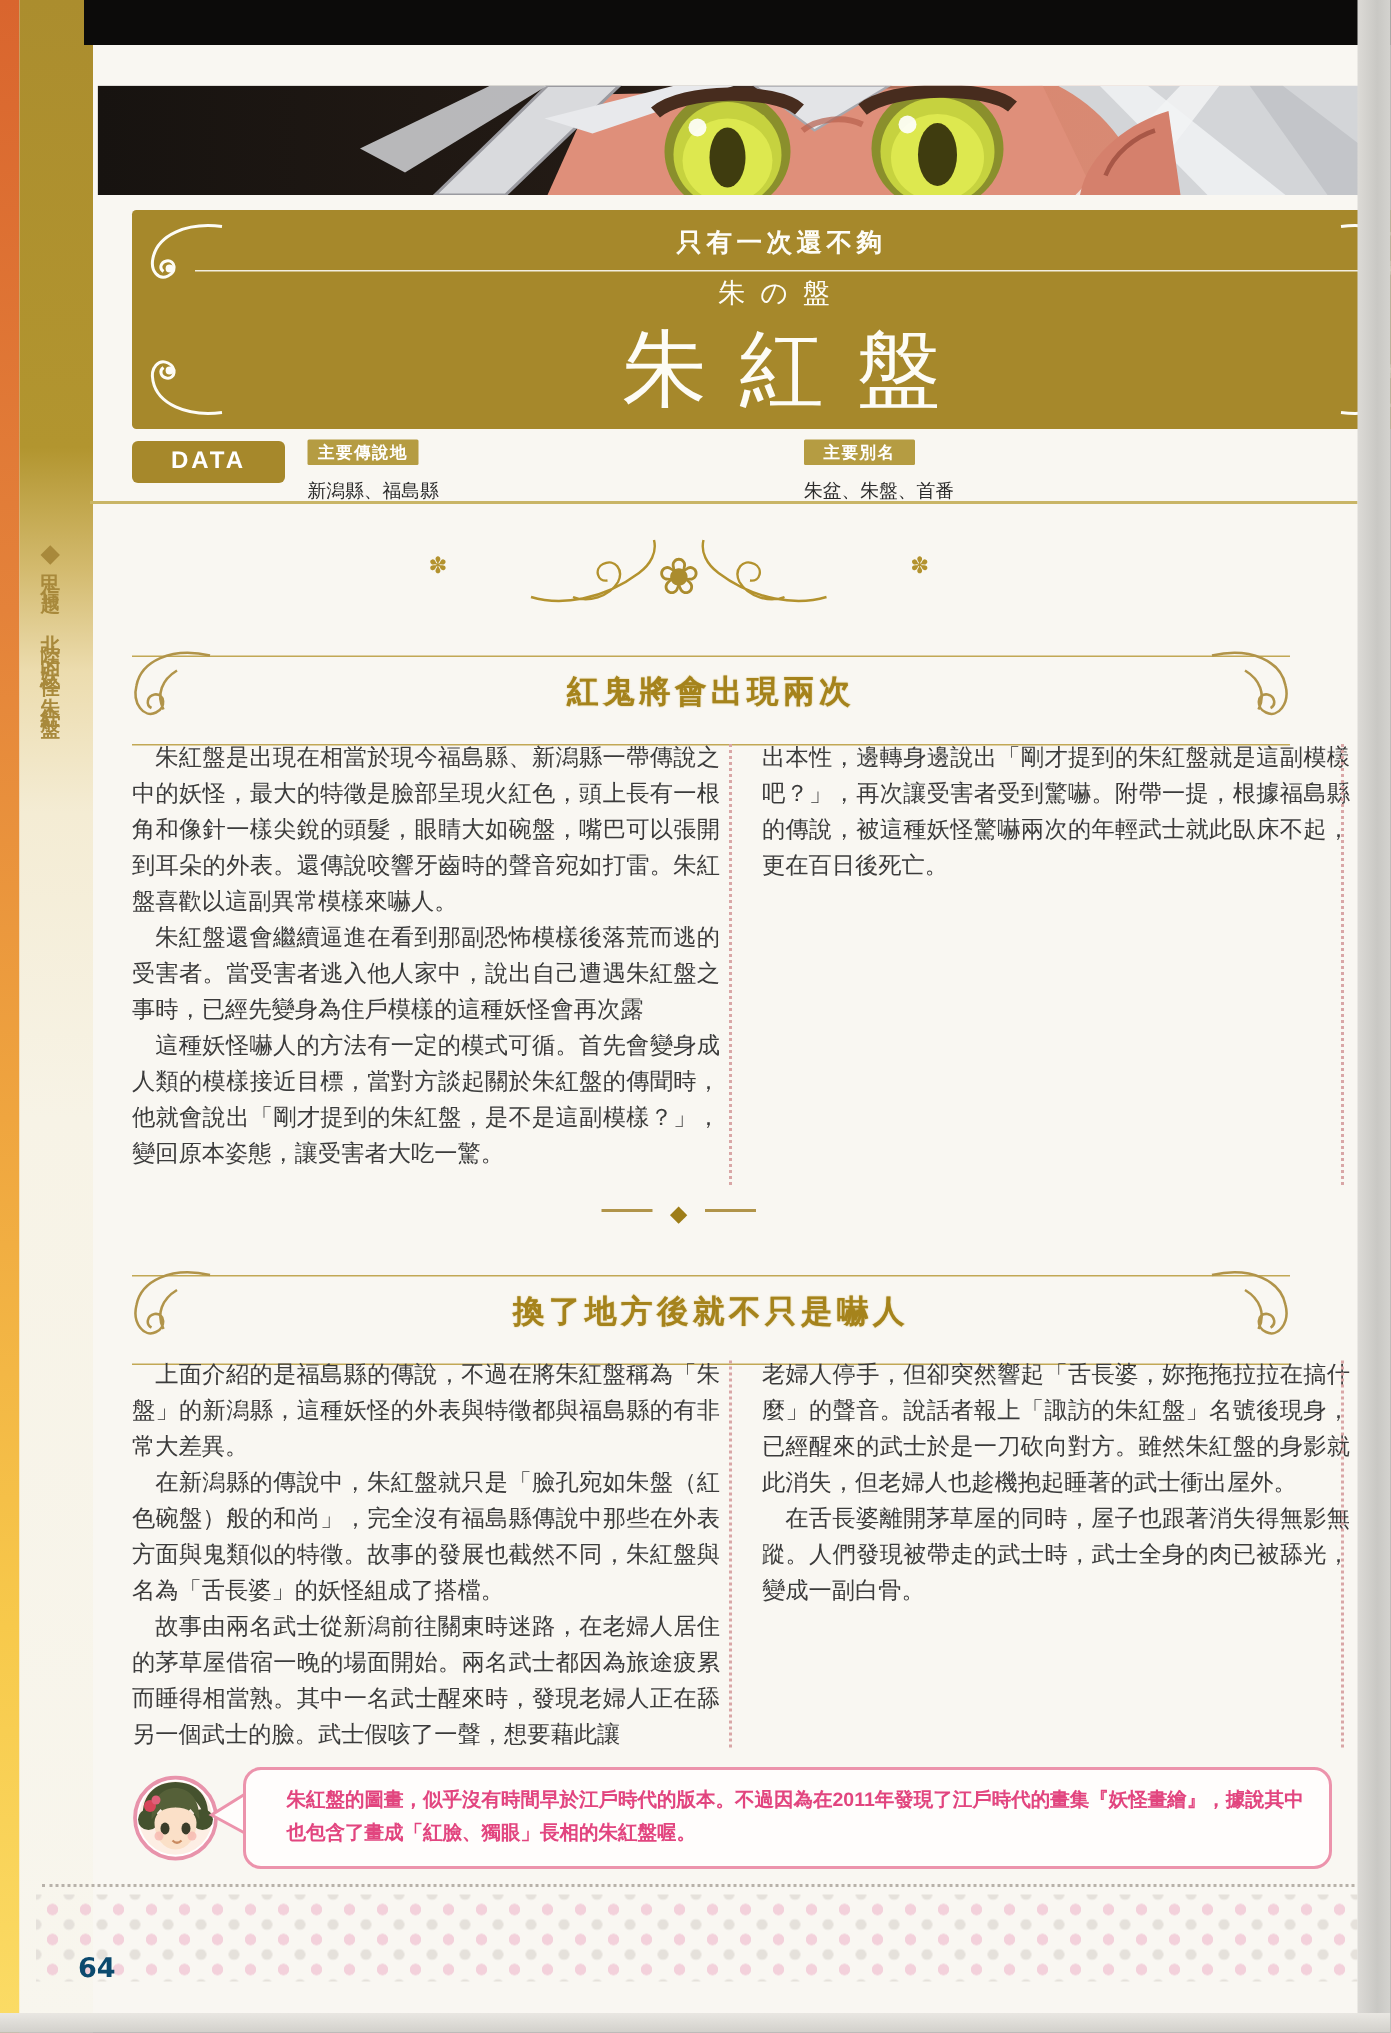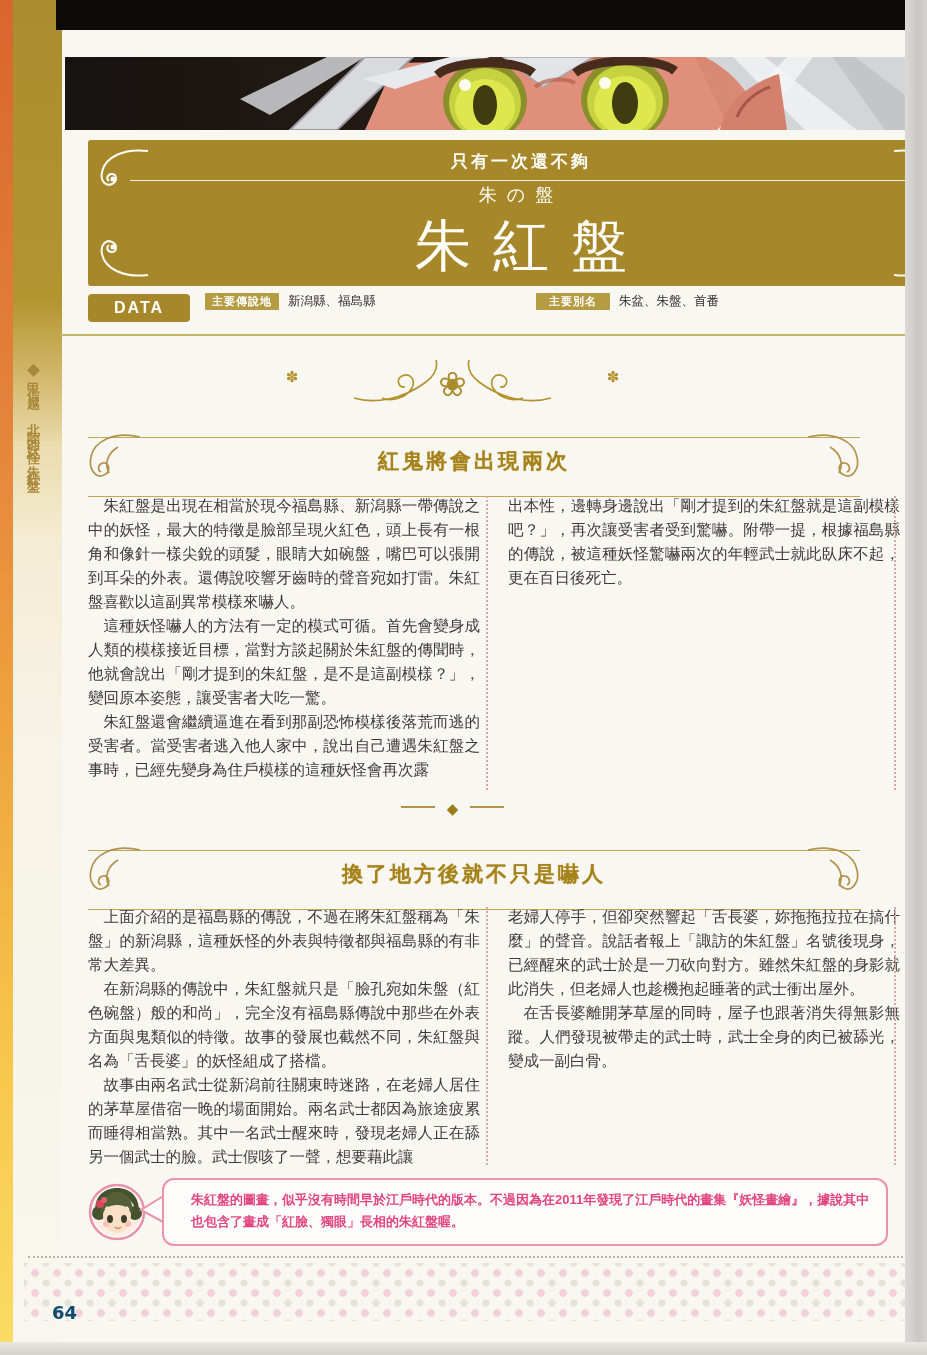--- a/index.html
+++ b/index.html
@@ -33,21 +33,21 @@
     font-family:"Liberation Serif",serif;}
   .corner{position:absolute;width:54px;height:44px;color:#fdfcf6;}
   .corner.tl{left:8px;top:6px;}
   .corner.tr{right:8px;top:6px;transform:scaleX(-1);}
   .corner.bl{left:8px;bottom:6px;transform:scaleY(-1);}
   .corner.br{right:8px;bottom:6px;transform:scale(-1,-1);}
   
   .data-badge{position:absolute;left:88px;top:294px;width:102px;height:28px;background:#a6882b;
     border-radius:4px;color:#fff;font-weight:bold;font-size:16px;letter-spacing:2px;
     display:flex;align-items:center;justify-content:center;}
-  .field-row{position:absolute;display:flex;align-items:flex-start;gap:9px;}
+  .field-row{position:absolute;display:flex;align-items:flex-start;gap:9px;flex-direction:column;}
   .tag{background:#b59c42;color:#fff;font-size:11px;font-weight:bold;width:74px;height:17px;
     display:inline-flex;align-items:center;justify-content:center;letter-spacing:1px;border-radius:1px;flex:none;}
   .fval{font-size:12.5px;color:#2c2c2c;white-space:nowrap;}
   .gold-rule{position:absolute;left:60px;top:334px;width:845px;height:2px;background:#c9b566;}
   
   .floral{position:absolute;left:0;right:22px;top:352px;text-align:center;color:#ab8c2e;}
   .floral .fl-big{font-size:34px;line-height:34px;}
   .floral .fl-small{font-size:15px;vertical-align:14px;margin:0 54px;color:#b3922e;}
   .floral svg{vertical-align:-12px;}
   
@@ -195,22 +195,22 @@
     <div class="h-title">紅鬼將會出現兩次</div>
     <svg class="curl r" viewBox="0 0 58 62">
         <path d="M56 8 C30 2 10 12 7 28 C4 40 12 50 20 46 C27 43 26 33 19 34 C14 35 13 41 17 43 M34 18 C24 24 20 34 25 44" fill="none" stroke="currentColor" stroke-width="1.7"></path>
       </svg>
     <div class="hr bot"></div>
   </div>
 
   <div class="cols" style="top:494px;height:300px;">
     <div class="col left">
       <p class="ind">朱紅盤是出現在相當於現今福島縣、新潟縣一帶傳說之中的妖怪，最大的特徵是臉部呈現火紅色，頭上長有一根角和像針一樣尖銳的頭髮，眼睛大如碗盤，嘴巴可以張開到耳朵的外表。還傳說咬響牙齒時的聲音宛如打雷。朱紅盤喜歡以這副異常模樣來嚇人。</p>
+      <p class="ind">朱紅盤還會繼續逼進在看到那副恐怖模樣後落荒而逃的受害者。當受害者逃入他人家中，說出自己遭遇朱紅盤之事時，已經先變身為住戶模樣的這種妖怪會再次露</p>
       <p class="ind">這種妖怪嚇人的方法有一定的模式可循。首先會變身成人類的模樣接近目標，當對方談起關於朱紅盤的傳聞時，他就會說出「剛才提到的朱紅盤，是不是這副模樣？」，變回原本姿態，讓受害者大吃一驚。</p>
-      <p class="ind">朱紅盤還會繼續逼進在看到那副恐怖模樣後落荒而逃的受害者。當受害者逃入他人家中，說出自己遭遇朱紅盤之事時，已經先變身為住戶模樣的這種妖怪會再次露</p>
     </div>
     <div class="vdots mid" style="height:294px;"></div>
     <div class="col right">
       <p>出本性，邊轉身邊說出「剛才提到的朱紅盤就是這副模樣吧？」，再次讓受害者受到驚嚇。附帶一提，根據福島縣的傳說，被這種妖怪驚嚇兩次的年輕武士就此臥床不起，更在百日後死亡。</p>
     </div>
     <div class="vdots edge" style="height:294px;"></div>
   </div>
 
   <div class="dia">
     <span class="bar"></span><span class="dmd">◆</span><span class="bar"></span>

